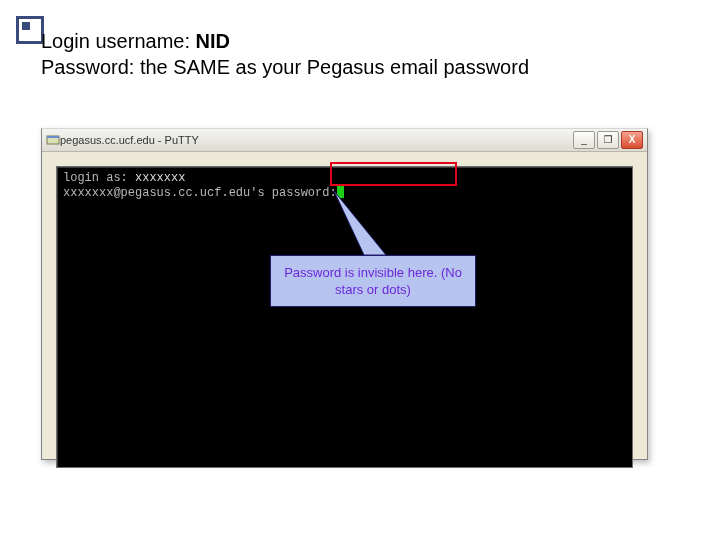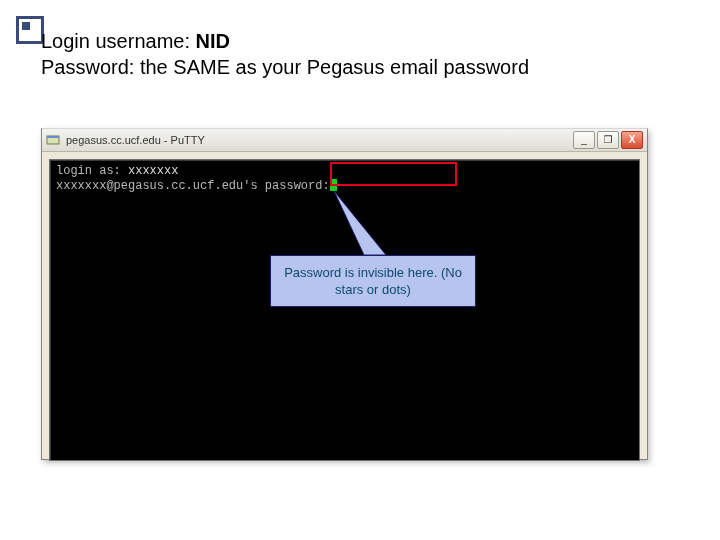--- a/index.html
+++ b/index.html
@@ -2,33 +2,33 @@
 <html><head>
 <meta charset="utf-8">
 <style>
   html,body{margin:0;padding:0;width:720px;height:540px;background:#fff;font-family:Arial,Helvetica,sans-serif;overflow:hidden}
   .slide{position:relative;width:584px;height:540px}
   .bullet-sq{position:absolute;left:16px;top:16px;width:22px;height:22px;border:3px solid #3a4a7a;background:#fff}
   .bullet-sq::after{content:"";position:absolute;left:3px;top:3px;width:8px;height:8px;background:#3a4a7a}
   .headline{position:absolute;left:41px;top:28px;right:20px;font-size:20px;line-height:26px;color:#000}
   .headline b{font-weight:700}
   .putty-window{position:absolute;left:41px;top:128px;width:605px;height:330px;background:#ece9d8;border:1px solid #848484;box-shadow:2px 3px 6px rgba(0,0,0,0.25);border-top:1px solid #d6d6d6}
-  .titlebar{display:flex;align-items:center;height:22px;background:linear-gradient(#f4f4f2,#dedcd2);border-bottom:1px solid #b8b6aa;padding:0 4px;gap:6px}
+  .titlebar{display:flex;align-items:center;height:22px;background:linear-gradient(#f4f4f2,#dedcd2);border-bottom:1px solid #b8b6aa;padding:0 4px;}
   .tb-icon{width:14px;height:14px;display:flex;align-items:center;justify-content:center}
   .tb-icon svg{display:block}
   .tb-title{font-size:11px;color:#333;font-family:Tahoma,Arial,sans-serif;flex:1;white-space:nowrap;overflow:hidden}
   .tb-btns{display:flex;gap:2px}
   .tb-btn{width:20px;height:16px;border:1px solid #9a9a90;background:linear-gradient(#fdfdfb,#e6e4d8);border-radius:2px;display:flex;align-items:center;justify-content:center;font-family:Tahoma,Arial,sans-serif;font-size:10px;line-height:1;color:#333}
   .tb-btn.close{background:linear-gradient(#f7a28e,#d84b2e);border-color:#a83a24;color:#fff;font-weight:700}
-  .terminal{position:relative;margin:7px;height:300px;background:#000;border:1px solid #6e6e6e;box-shadow:inset 1px 1px 0 #3a3a3a}
+  .terminal{position:relative;margin:14px;height:300px;background:#000;border:1px solid #6e6e6e;box-shadow:inset 1px 1px 0 #3a3a3a}
   .term-text{position:absolute;left:6px;top:4px;font-family:"Courier New",monospace;font-size:12px;line-height:15px;color:#dcdcdc;white-space:pre}
   .term-text .gray{color:#b8b8b8}
   .cursor{display:inline-block;width:7px;height:12px;background:#1bce1b;vertical-align:-2px}
   .red-rect{position:absolute;border:2px solid #e2001a;left:330px;top:162px;width:123px;height:20px}
-  .callout{position:absolute;left:270px;top:255px;width:192px;height:46px;background:#b8c4f0;border:1px solid #1d1d6b;display:flex;align-items:center;justify-content:flex-start;text-align:center;font-size:13px;line-height:17px;color:#0c4a6e;padding:2px 6px;font-family:Arial,sans-serif}
+  .callout{position:absolute;left:270px;top:255px;width:192px;height:46px;background:#b8c4f0;border:1px solid #1d1d6b;display:flex;align-items:center;justify-content:flex-start;text-align:center;font-size:13px;line-height:17px;color:#6d28d9;padding:2px 6px;font-family:Arial,sans-serif}
   .callout-tail{position:absolute;left:364px;top:217px;width:0;height:0}
   .callout-tail svg{position:absolute;left:-40px;top:-36px}
 </style>
 </head>
 <body>
 
 <div class="slide">
 
   <div class="bullet-sq"></div>
 

